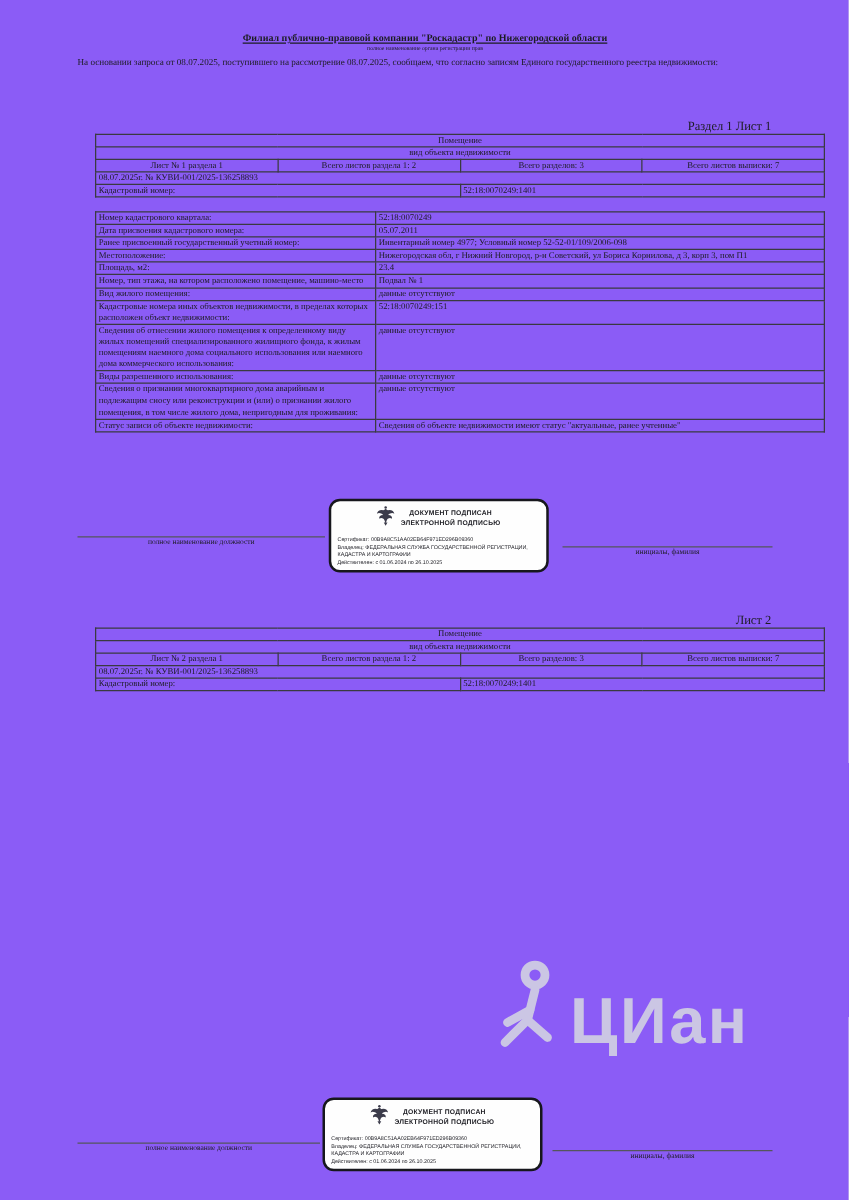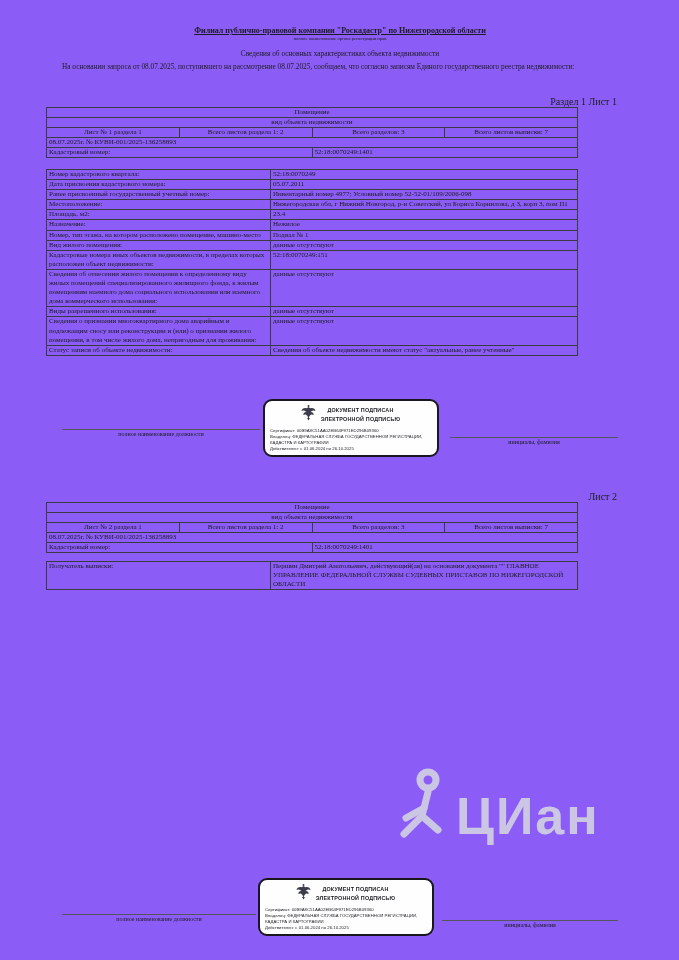--- a/index.html
+++ b/index.html
@@ -10,21 +10,21 @@
   }
   
   .hdr { position:absolute; top:26px; left:62px; width:556px; text-align:center; }
   .org-name { font-size:8px; font-weight:bold; text-decoration:underline; }
   .org-caption { font-size:4.6px; margin-top:1px; }
   .doc-title { font-size:7.3px; margin-top:8px; }
   .doc-subtitle { font-size:7.3px; margin-top:8px; }
   .request-line { font-size:7.3px; margin-top:4px; text-align:left; }
   .corner { position:absolute; right:62px; font-size:10px; }
   
-  .doc-table { position:absolute; left:46px; width:532px; border-collapse:collapse; table-layout:fixed; }
+  .doc-table { position:absolute; left:76px; width:584px; border-collapse:collapse; table-layout:fixed; }
   .doc-table td {
     border:1px solid #3a3a40; font-size:7px; line-height:1.3;
     padding:0 2px; vertical-align:top; overflow:hidden;
   }
   .c { text-align:center; }
   .w40 { width:219px; }
   
   .sig-block { position:absolute; left:62px; width:556px; height:70px; }
   .sig-line { position:absolute; border-top:1px solid #55555c; }
   .sig-label { position:absolute; font-size:6px; text-align:center; }
@@ -48,21 +48,20 @@
   .watermark .wm-text { font-size:52px; letter-spacing:2px; }
 </style>
 </head>
 <body>
 
 <div class="page">
 
   <div class="hdr">
     <div class="org-name">Филиал публично-правовой компании "Роскадастр" по Нижегородской области</div>
     <div class="org-caption">полное наименование органа регистрации прав</div>
-    <div class="doc-subtitle">Сведения об основных характеристиках объекта недвижимости</div>
     <div class="request-line">На  основании запроса от 08.07.2025, поступившего на рассмотрение 08.07.2025, сообщаем, что согласно записям Единого государственного реестра недвижимости:</div>
   </div>
 
   <div class="corner" style="top:96px;">Раздел 1 Лист 1</div>
 
   <table class="doc-table" style="top:107px;">
     <tbody>
         <tr>
           <td colspan="4" class="c">Помещение</td>
         </tr>
@@ -99,24 +98,20 @@
           <td>Ранее присвоенный государственный учетный номер:</td>
           <td>Инвентарный номер 4977; Условный номер 52-52-01/109/2006-098</td>
         </tr>
     <tr>
           <td>Местоположение:</td>
           <td>Нижегородская обл, г Нижний Новгород, р-н Советский, ул Бориса Корнилова, д 3, корп 3, пом П1</td>
         </tr>
     <tr>
           <td>Площадь, м2:</td>
           <td>23.4</td>
-        </tr>
-    <tr>
-          <td>Назначение:</td>
-          <td>Нежилое</td>
         </tr>
     <tr>
           <td>Номер, тип этажа, на котором расположено помещение, машино-место</td>
           <td>Подвал № 1</td>
         </tr>
     <tr>
           <td>Вид жилого помещения:</td>
           <td>данные отсутствуют</td>
         </tr>
     <tr>
@@ -192,28 +187,20 @@
     <tr>
           <td colspan="4">08.07.2025г. № КУВИ-001/2025-136258893</td>
         </tr>
     <tr>
       <td colspan="2" class="w40">Кадастровый номер:</td>
       <td colspan="2">52:18:0070249:1401</td>
     </tr>
   </tbody>
     </table>
 
-  <table class="doc-table" style="top:561px;">
-    <tbody>
-        <tr>
-      <td class="w40">Получатель выписки:</td>
-      <td>Першин Дмитрий Анатольевич, действующий(ая) на основании документа "" ГЛАВНОЕ УПРАВЛЕНИЕ ФЕДЕРАЛЬНОЙ СЛУЖБЫ СУДЕБНЫХ ПРИСТАВОВ ПО НИЖЕГОРОДСКОЙ ОБЛАСТИ</td>
-    </tr>
-  </tbody>
-    </table>
 
   <div class="watermark" style="top:768px; left:398px;">
     <span>
       <svg width="52" height="92" viewBox="0 0 52 92">
         <g stroke="#d7d9e1" stroke-width="7" fill="none" stroke-linecap="round">
           <circle cx="30" cy="12" r="8"></circle>
           <path d="M30 24 L24 48 L6 66"></path>
           <path d="M24 48 L40 62"></path>
           <path d="M26 40 L8 50"></path>
         </g>

